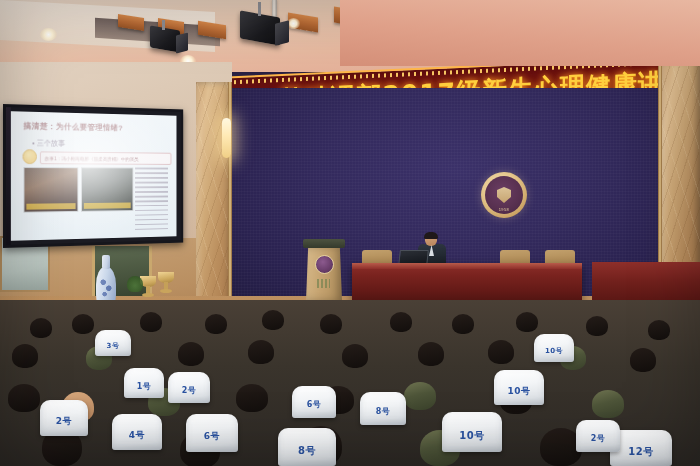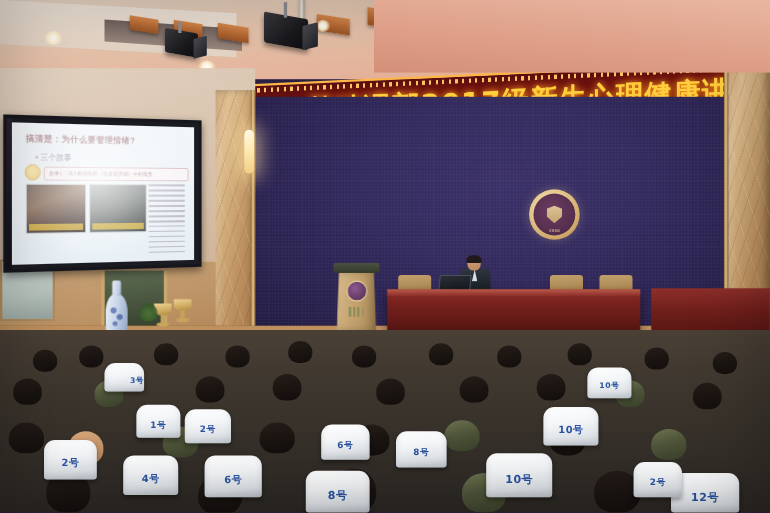--- a/index.html
+++ b/index.html
@@ -592,21 +592,21 @@
   </div>
 
   <div id="seat-layer">
       <div class="seat" style="position: absolute; left: 124px; top: 368px; width: 40px; height: 30px;">
         <div class="num" style="font-size: 8px;">1号</div>
       </div>
       <div class="seat" style="position: absolute; left: 168px; top: 372px; width: 42px; height: 31px;">
         <div class="num" style="font-size: 8px;">2号</div>
       </div>
       <div class="seat" style="position: absolute; left: 95px; top: 330px; width: 36px; height: 26px;">
-        <div class="num" style="font-size: 7px; text-align: right;">3号</div>
+        <div class="num" style="font-size: 7px;">3号</div>
       </div>
       <div class="seat" style="position: absolute; left: 112px; top: 414px; width: 50px; height: 36px;">
         <div class="num" style="font-size: 9px;">4号</div>
       </div>
       <div class="seat" style="position: absolute; left: 40px; top: 400px; width: 48px; height: 36px;">
         <div class="num" style="font-size: 9px;">2号</div>
       </div>
       <div class="seat" style="position: absolute; left: 186px; top: 414px; width: 52px; height: 38px;">
         <div class="num" style="font-size: 9px;">6号</div>
       </div>

